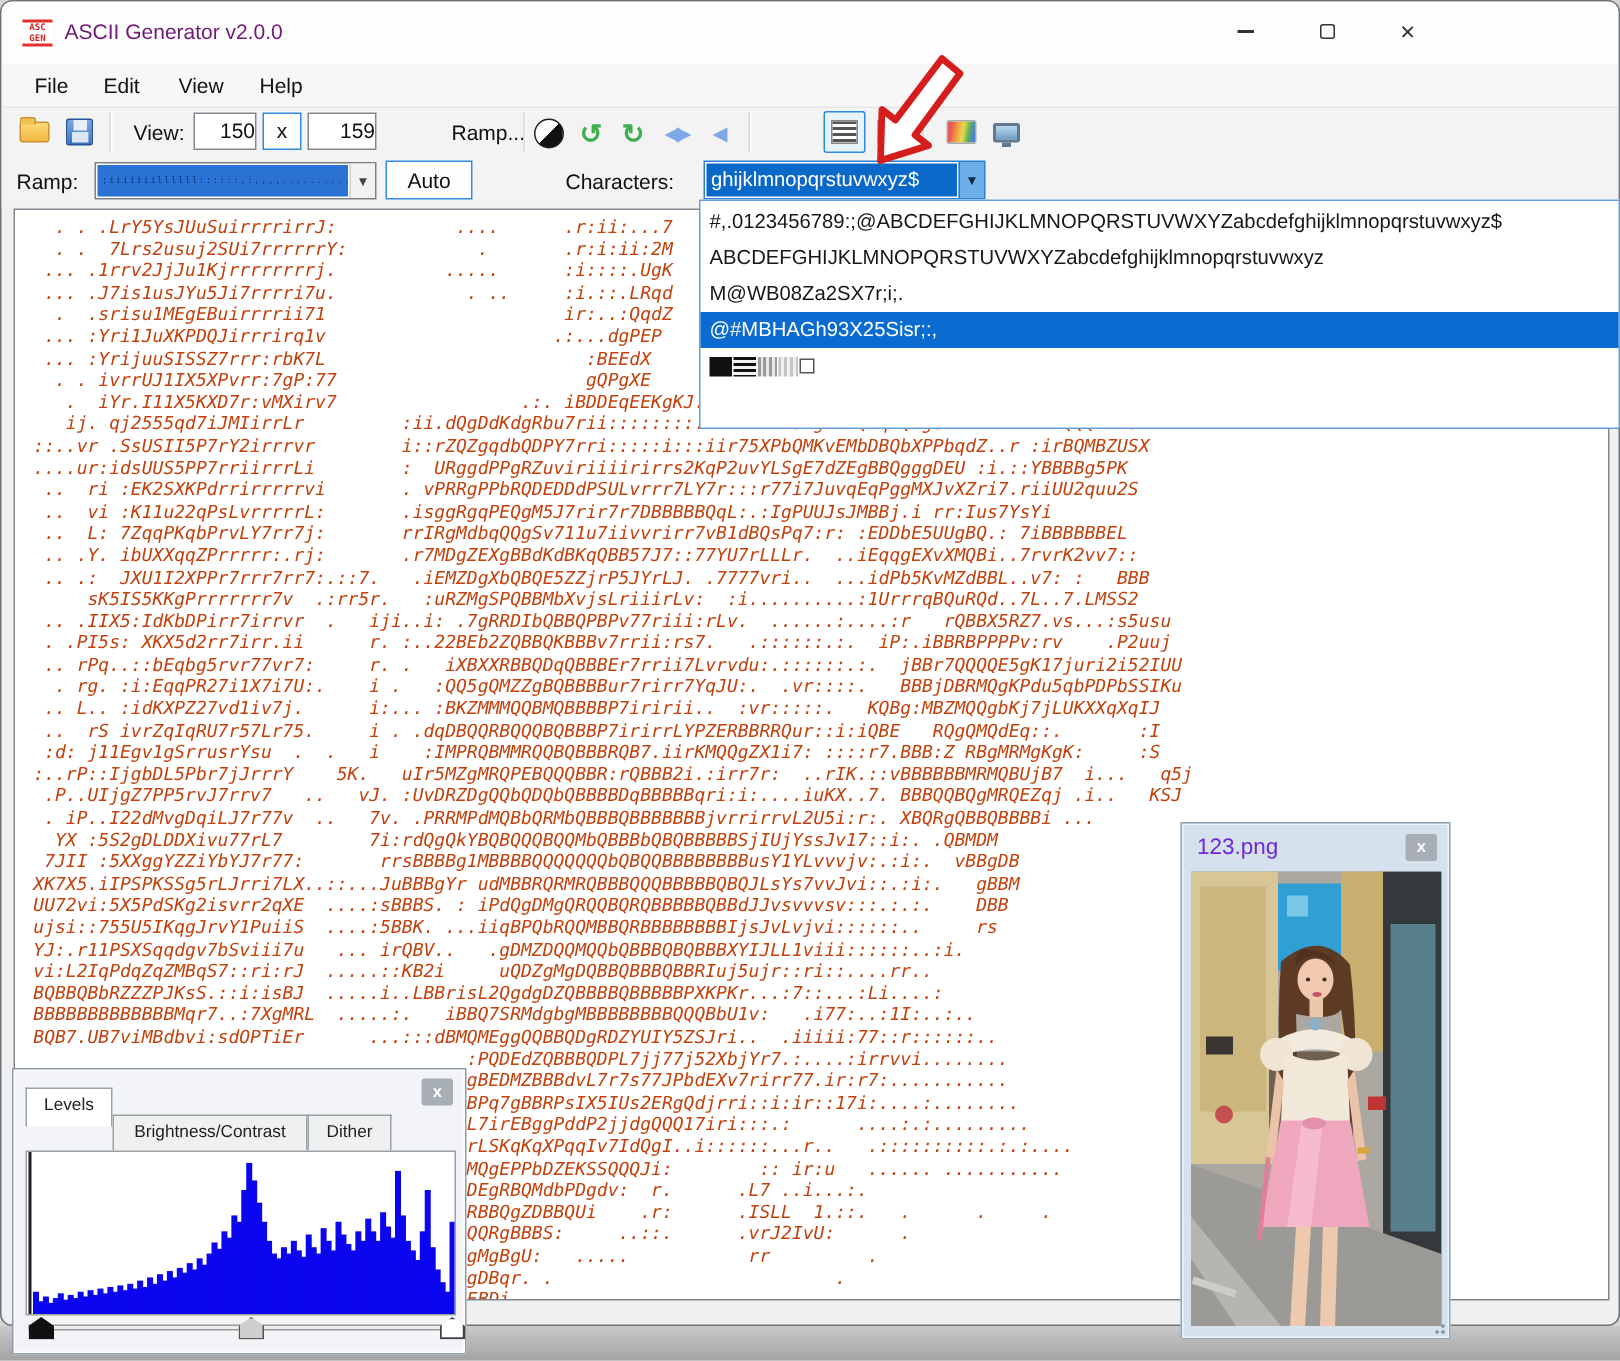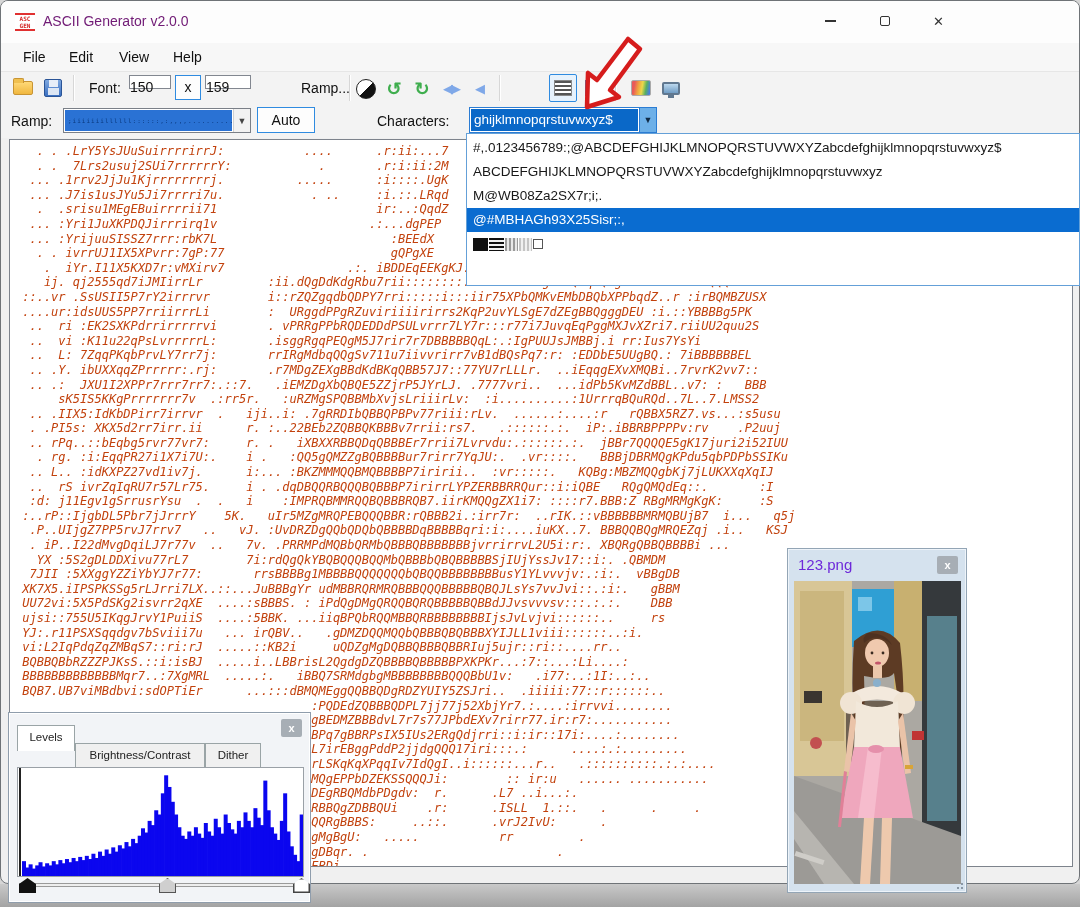--- a/index.html
+++ b/index.html
@@ -31,22 +31,22 @@
   .menu-item { position:absolute; top:3px; height:23px; padding:3px 10px; font-size:14px; color:#111; }
 
   
   #toolbar1 { position:absolute; left:0; top:70px; width:100%; height:34px; background:#f3f3f3; border-top:1px solid #e6e6e6; }
   #toolbar2 { position:absolute; left:0; top:104px; width:100%; height:33px; background:#f3f3f3; }
   .tb-sep { position:absolute; top:74px; width:1px; height:26px; background:#d7d7d7; box-shadow:1px 0 0 #fff; }
   .tool-label { font-size:14px; color:#111; }
   .tb-btn { position:absolute; display:flex; align-items:center; justify-content:center;
     border:1px solid transparent; border-radius:2px; background:transparent; }
   .tb-btn.toggled { border-color:#2f8be0; background:#e7f2fc; }
-  .num-box { position:absolute; top:74px; height:14px; background:#fff; border:1px solid #828790;
-    font-size:14px; text-align:left; line-height:23px; color:#111; }
+  .num-box { position:absolute; top:74px; height:25px; background:#fff; border:1px solid #828790;
+    font-size:14px; text-align:right; line-height:23px; color:#111; }
 
   
   .icon-folder { width:20px; height:14px; background:linear-gradient(#ffd978,#f0b73f);
     border:1px solid #c89433; border-radius:2px; position:relative; }
   .icon-folder:before { content:""; position:absolute; left:-1px; top:-4px; width:9px; height:4px;
     background:#f0c050; border:1px solid #c89433; border-bottom:none; border-radius:2px 2px 0 0; }
   .icon-save { width:18px; height:18px; background:linear-gradient(#7fa8e0,#3a6fc0);
     border:1px solid #2a5496; border-radius:2px; position:relative; }
   .icon-save:before { content:""; position:absolute; left:4px; top:0; width:9px; height:7px; background:#e8eef8; }
   .icon-save:after { content:""; position:absolute; left:3px; bottom:1px; width:11px; height:7px; background:#dce6f4; }
@@ -166,21 +166,21 @@
   </div>
 
   <div id="toolbar1"></div>
   <div class="tb-btn abs" style="left:8px;top:74px;width:28px;height:26px">
       <span class="icon-folder"></span>
     </div>
   <div class="tb-btn abs" style="left:38px;top:74px;width:28px;height:26px">
       <span class="icon-save"></span>
     </div>
   <div class="tb-sep" style="left:72px"></div>
-  <div class="tool-label abs" style="left:88px;top:79px">Font:</div>
+  <div class="tool-label abs" style="left:88px;top:79px">View:</div>
   <div class="num-box" style="left:128px;width:42px">150</div>
   <div class="blue-btn" style="left:174px;top:74px;width:26px;height:25px;line-height:23px">x</div>
   <div class="num-box" style="left:204px;width:46px">159</div>
   <div class="tool-label abs" style="left:300px;top:79px">Ramp...</div>
   <div class="tb-sep" style="left:348px"></div>
   <div class="tb-btn abs" style="left:352px;top:75px;width:26px;height:25px">
       <span class="icon-contrast"></span>
     </div>
   <div class="tb-btn abs" style="left:380px;top:75px;width:26px;height:25px">
       <span class="icon-rot">↺</span>

